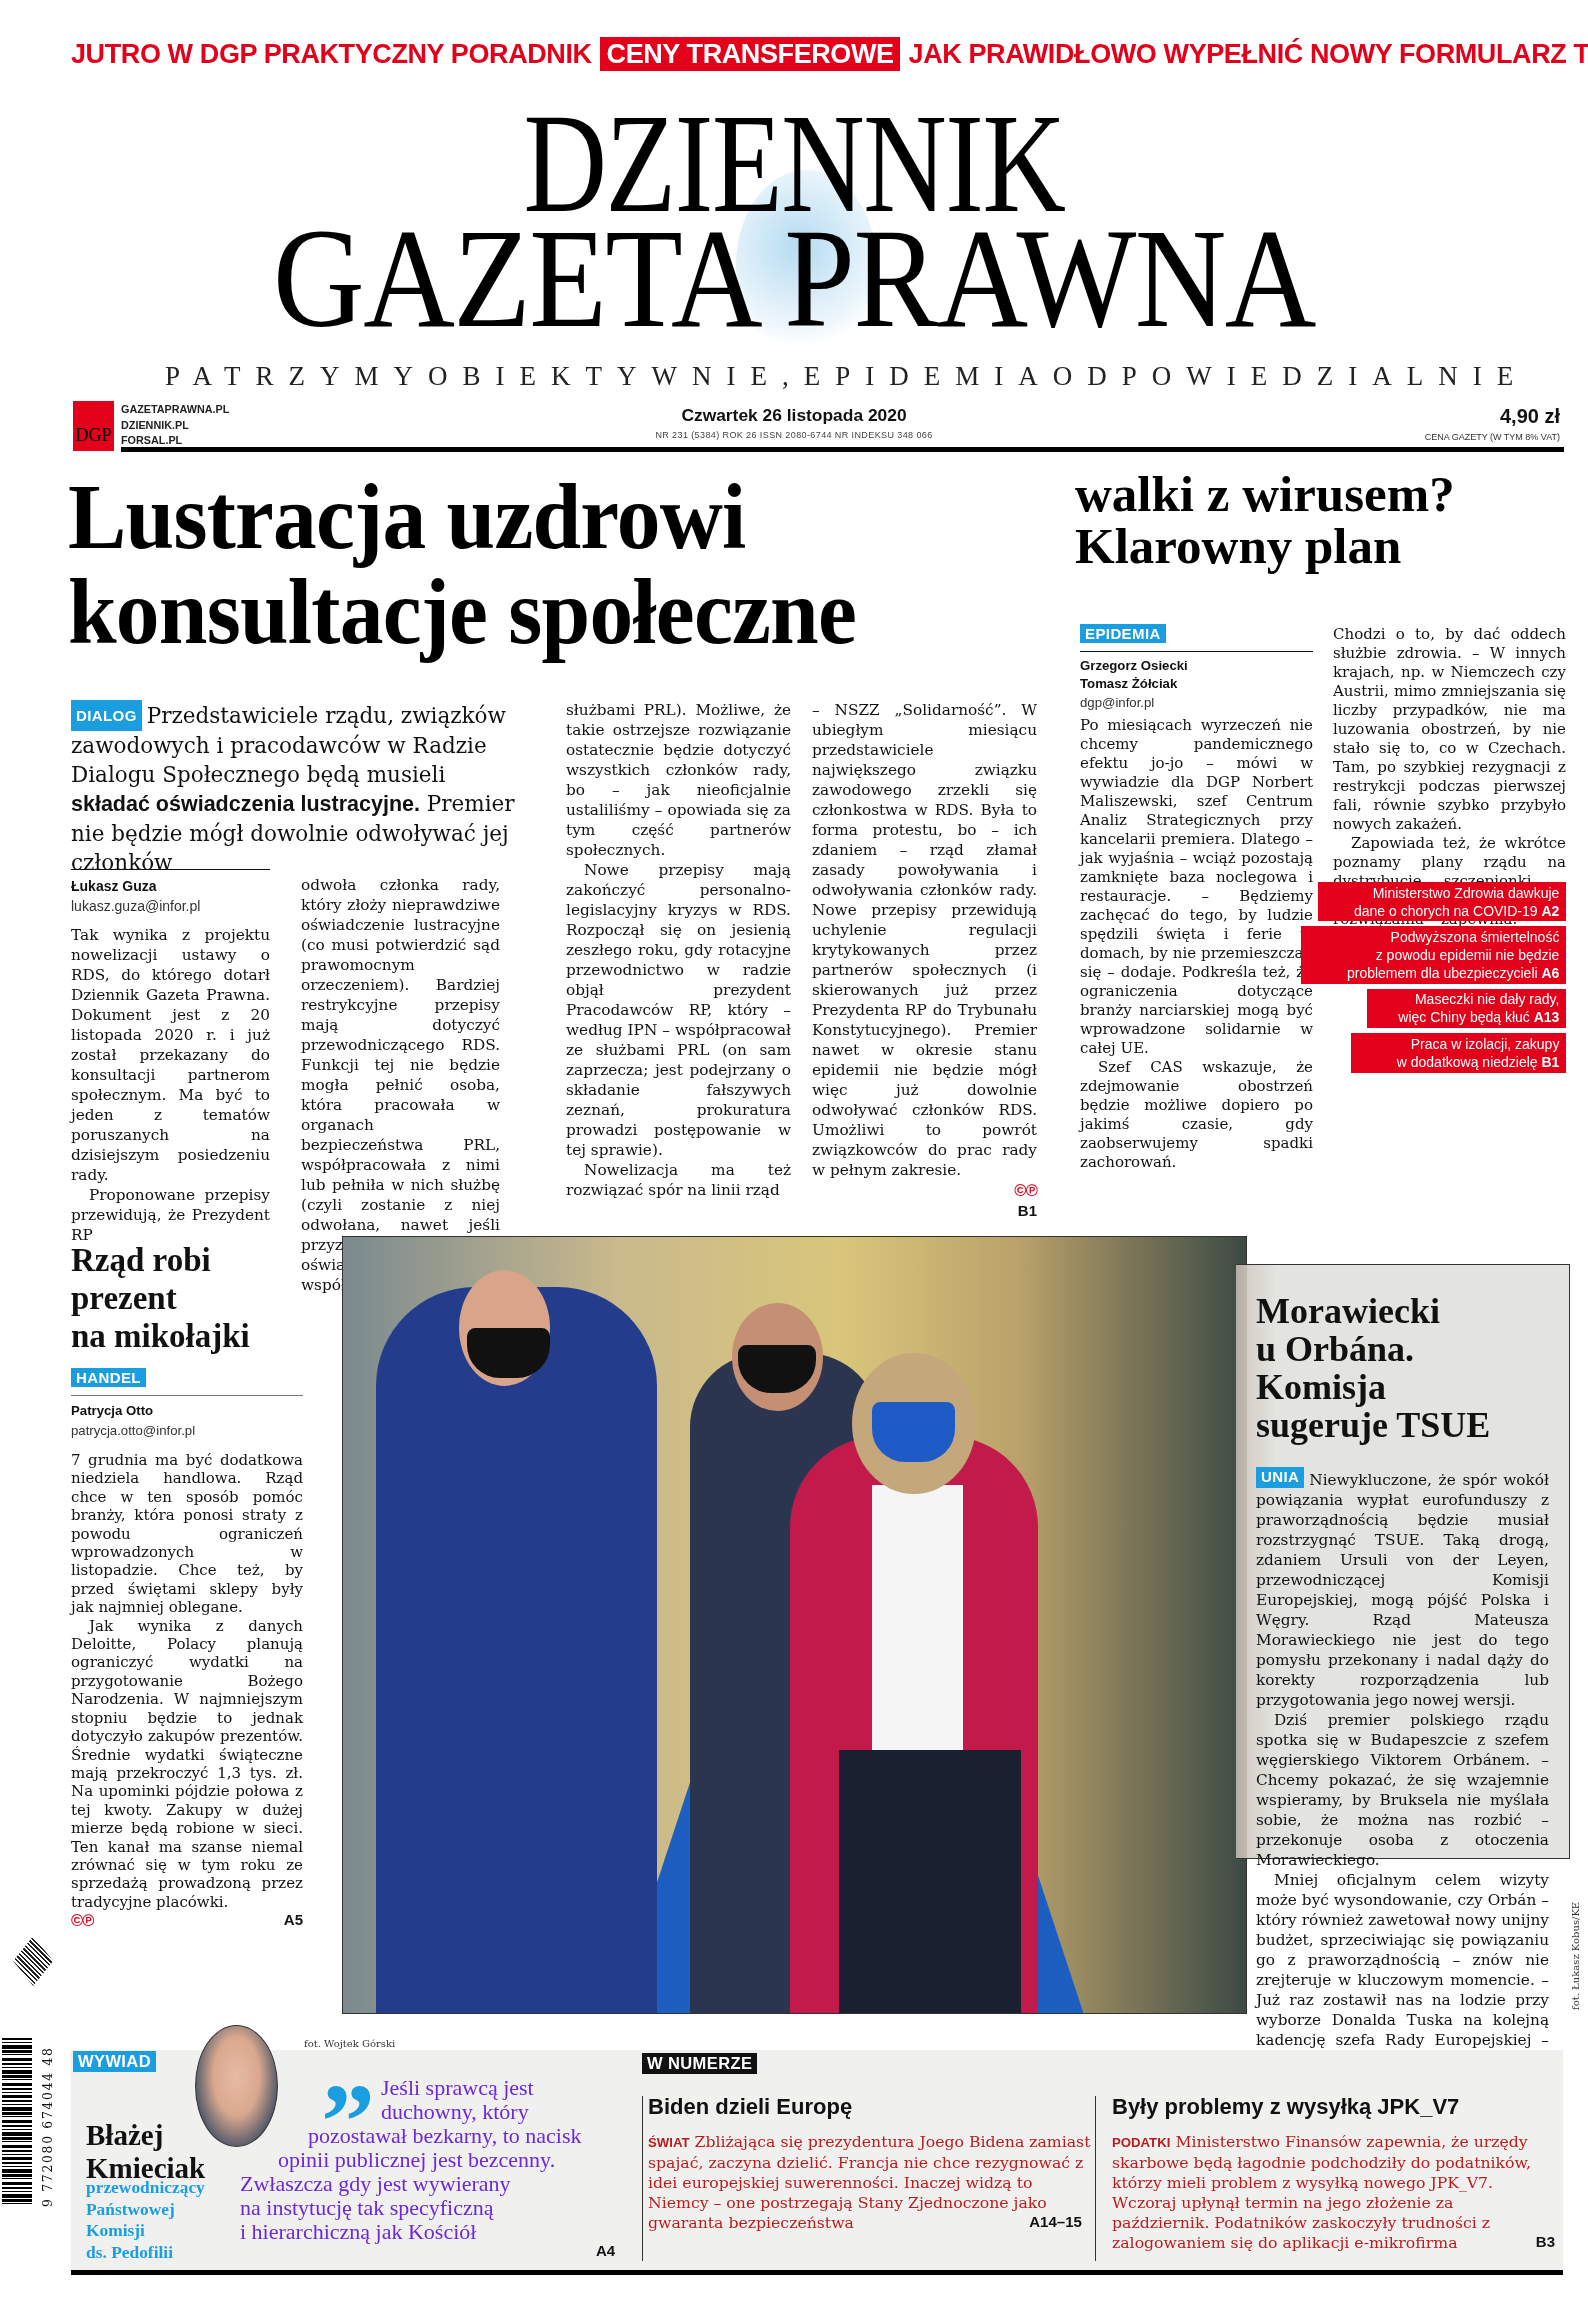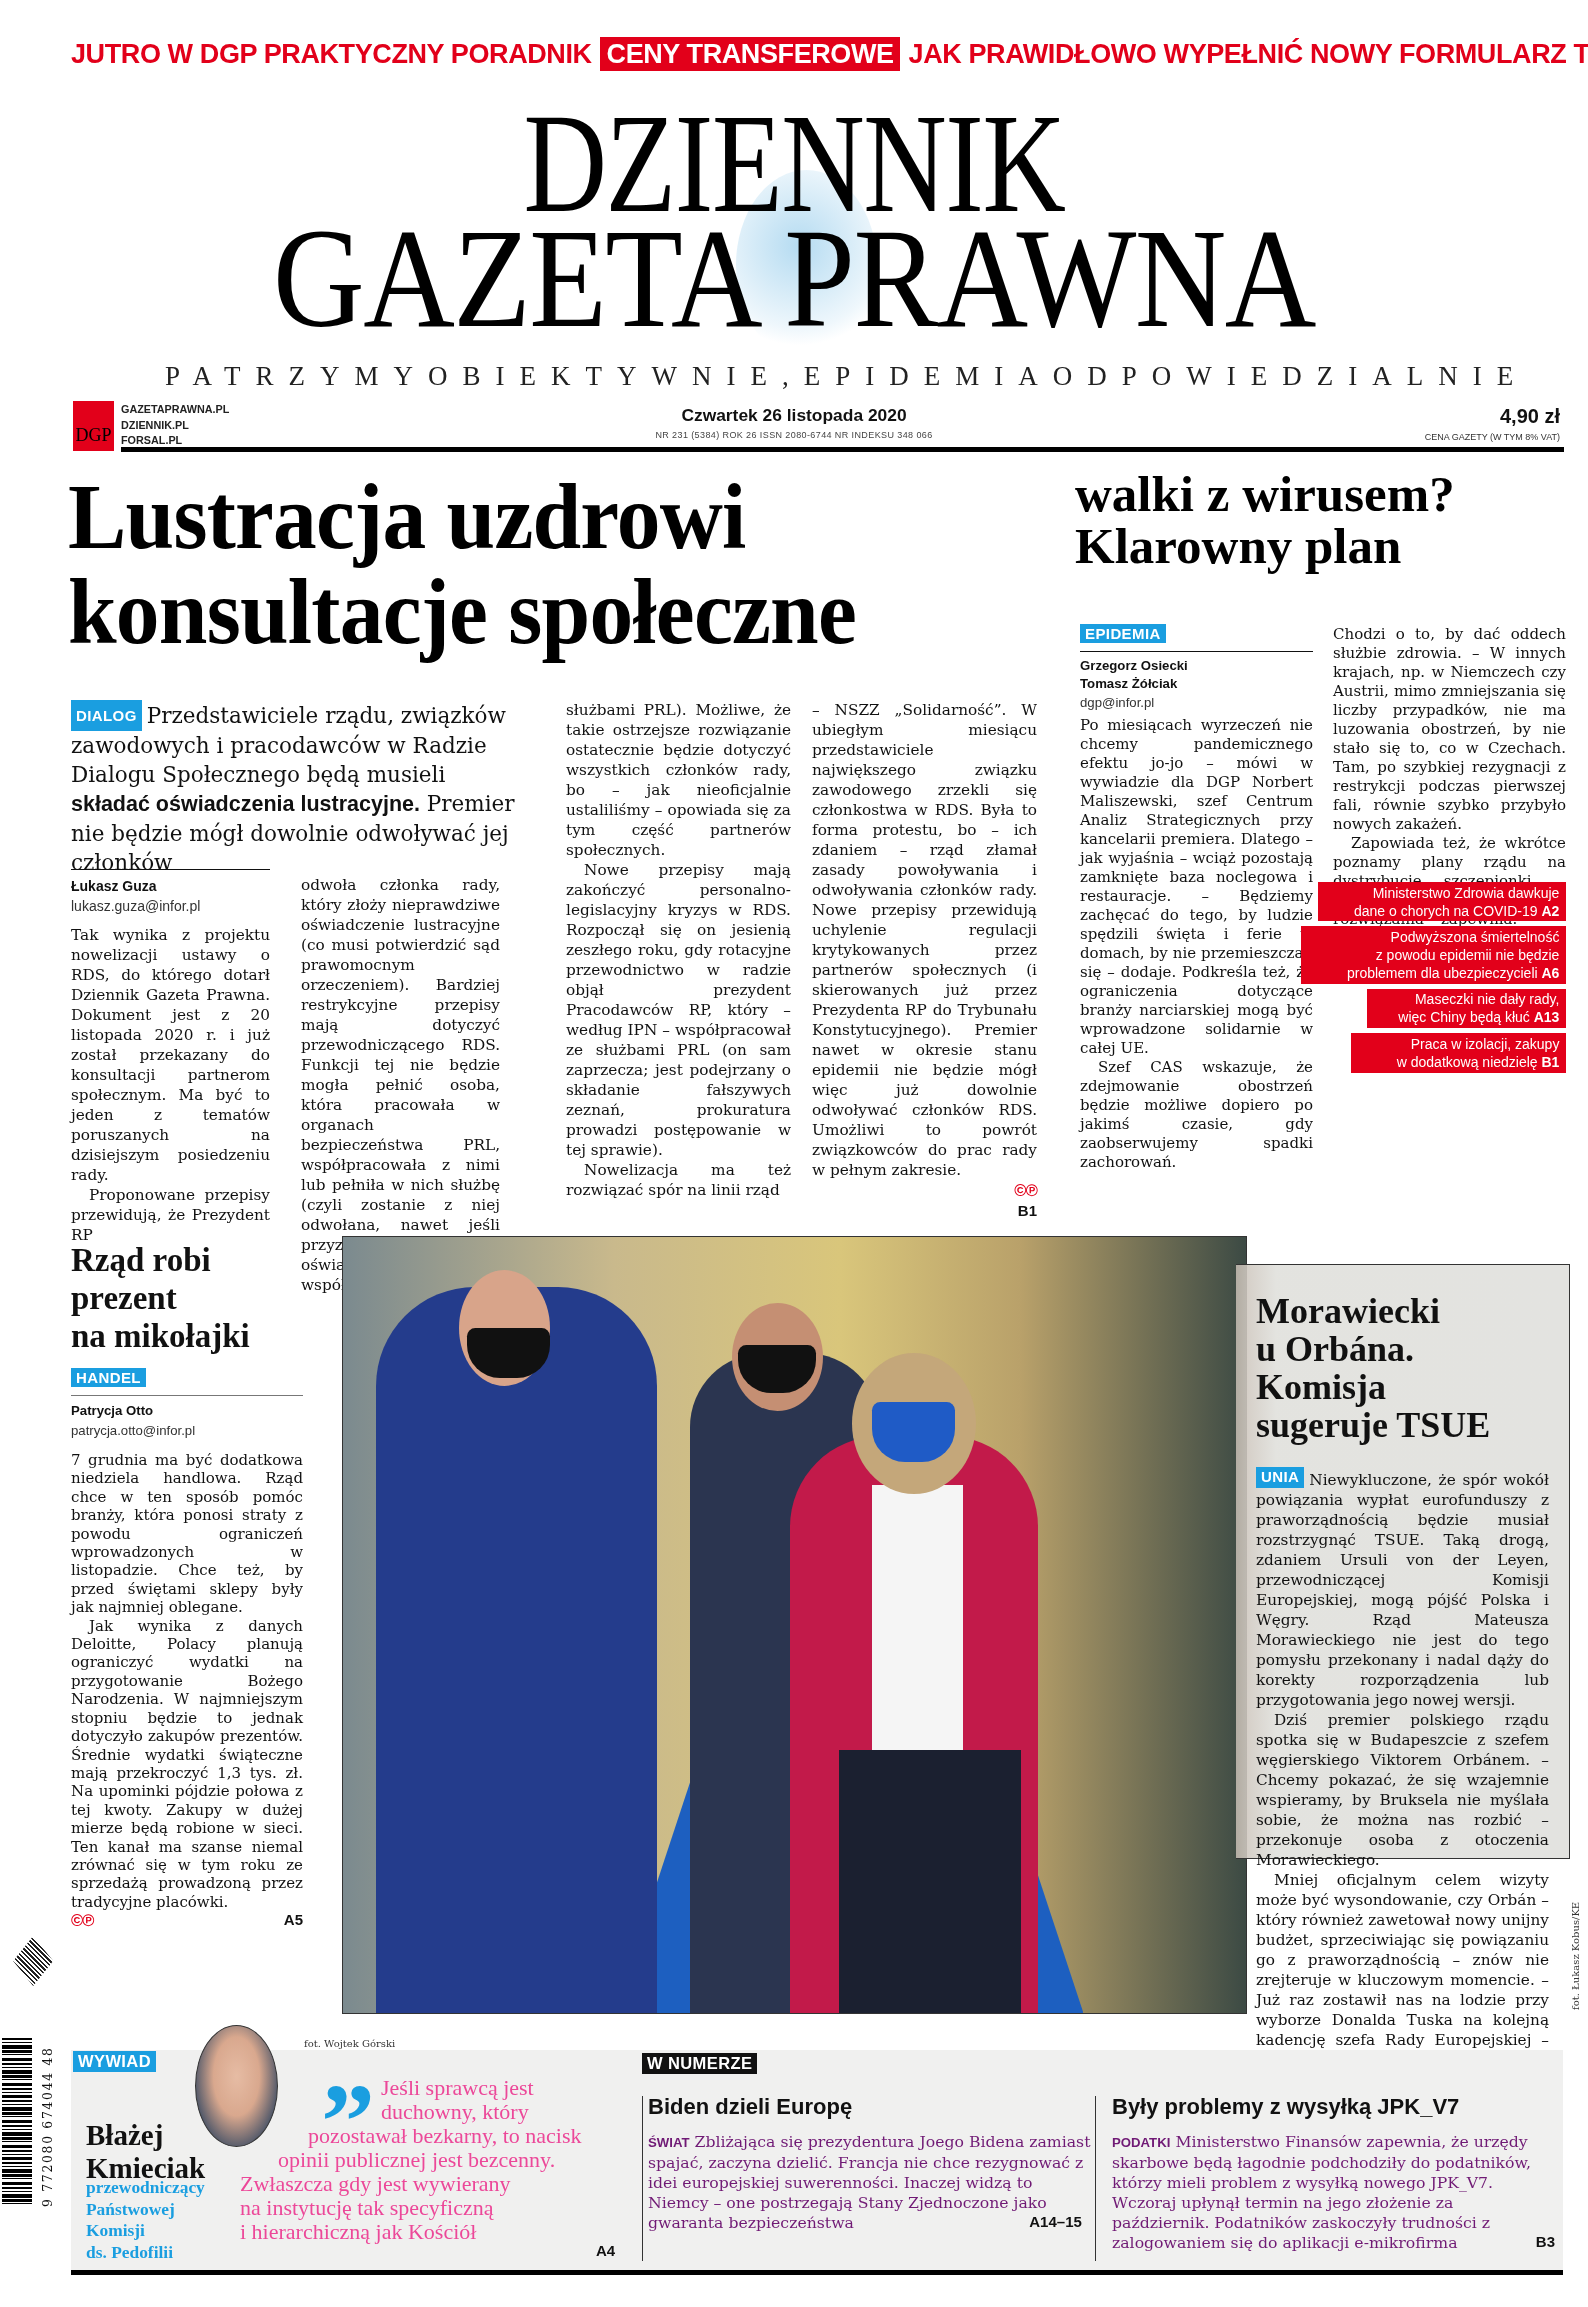--- a/index.html
+++ b/index.html
@@ -89,31 +89,31 @@
   #band-rule { left: 71px; top: 2270px; width: 1492px; height: 5px; background: #000; }
   #band-lower { left: 71px; top: 2050px; width: 1492px; height: 222px; background: #f0f0ef; }
 
   #wywiad-tag { left: 73px; top: 2051px; }
   #kmieciak-name { left: 86px; top: 2119px; font-family: "Liberation Serif", serif; font-weight: bold; font-size: 29px; line-height: 33px; }
   #kmieciak-role { left: 86px; top: 2177px; font-family: "Liberation Serif", serif; font-weight: bold; font-size: 17.4px; line-height: 21.5px; color: #1a9ee0; }
   #avatar { left: 195px; top: 2025px; width: 83px; height: 122px; border-radius: 50%; border: 0.8px solid #333;
             background: radial-gradient(ellipse at 50% 42%, #e6bca4 0%, #d9a88e 40%, #4b5568 75%, #3a4152 100%); overflow: hidden; }
   #photo-credit2 { left: 304px; top: 2038px; font-family: "DejaVu Serif", serif; font-size: 10px; color: #333; }
   #quote-mark { left: 321px; top: 2068px; font-family: "Liberation Serif", serif; font-weight: bold; font-size: 108px; color: #1a9ee0; line-height: 1; }
-  #quote { left: 240px; top: 2076px; width: 364px; font-family: "Liberation Serif", serif; font-size: 22px; line-height: 24px; color: #ec4899; }
+  #quote { left: 240px; top: 2076px; width: 364px; font-family: "Liberation Serif", serif; font-size: 22px; line-height: 24px; color: #6d28d9; }
   #quote .l1 { padding-left: 141px; }
   #quote .l2 { padding-left: 141px; }
   #quote .l3 { padding-left: 68px; }
   #quote .l4 { padding-left: 38px; }
   #ref-a4 { left: 596px; top: 2242px; }
 
   #wn-tag { left: 642px; top: 2053px; }
   #wn-box { left: 642px; top: 2096px; width: 454px; height: 165px; border-left: 0.8px solid #333; border-right: 0.8px solid #333; padding: 0 0 0 5px; }
   .wn-title { font-family: "Liberation Sans", sans-serif; font-weight: bold; font-size: 22px; line-height: 28px; margin-top: -3.3px; margin-bottom: 11.6px; }
-  .wn-body { font-family: "DejaVu Serif", serif; font-size: 15.7px; line-height: 20px; color: #701a75; }
+  .wn-body { font-family: "DejaVu Serif", serif; font-size: 15.7px; line-height: 20px; color: #b91c1c; }
   .wn-body .kick { font-family: "Liberation Sans", sans-serif; font-weight: bold; font-size: 13.2px; }
   #wn2 { left: 1092px; top: 2096px; width: 463px; height: 165px; padding-left: 20px; }
 
   
   #barcode { left: 1.7px; top: 2038px; width: 30px; height: 169px;
              background: repeating-linear-gradient(180deg, #000 0 2.5px, #fff 2.5px 4.1px, #000 4.1px 5px, #fff 5px 7.4px, #000 7.4px 10.8px, #fff 10.8px 12.4px); }
   #barcode-num { left: 40px; top: 2207px; transform: rotate(-90deg); transform-origin: left top; font-family: "DejaVu Serif", serif; font-size: 12.4px; letter-spacing: 1.7px; white-space: nowrap; }
   #nk-logo { left: 13.2px; top: 1936px; width: 40px; height: 50px; background: repeating-linear-gradient(45deg, #222 0 1.7px, #fff 1.7px 3.3px); clip-path: polygon(50% 0, 100% 50%, 50% 100%, 0 50%); }
 </style>
 </head>

